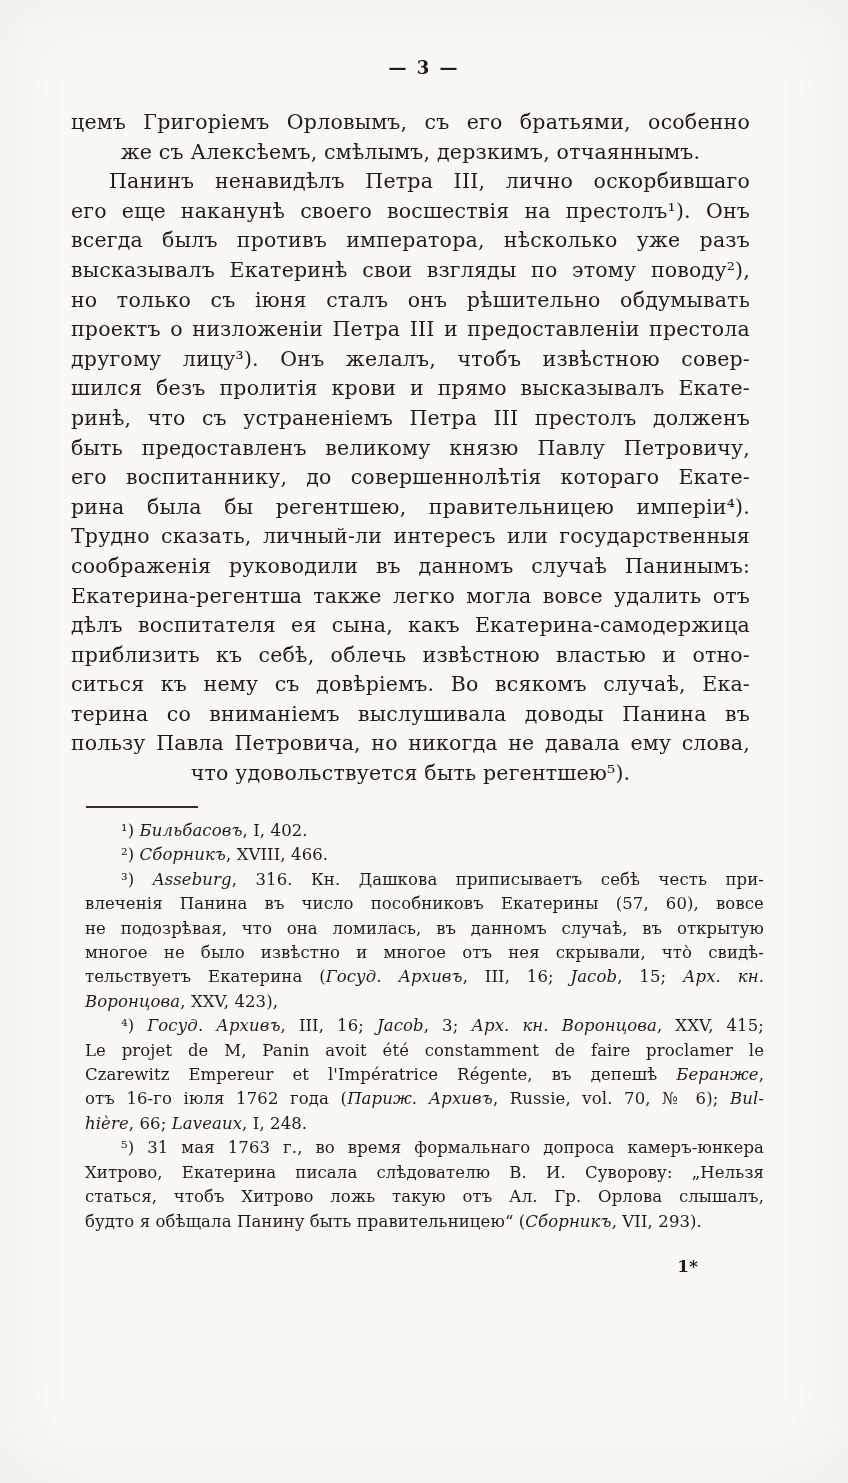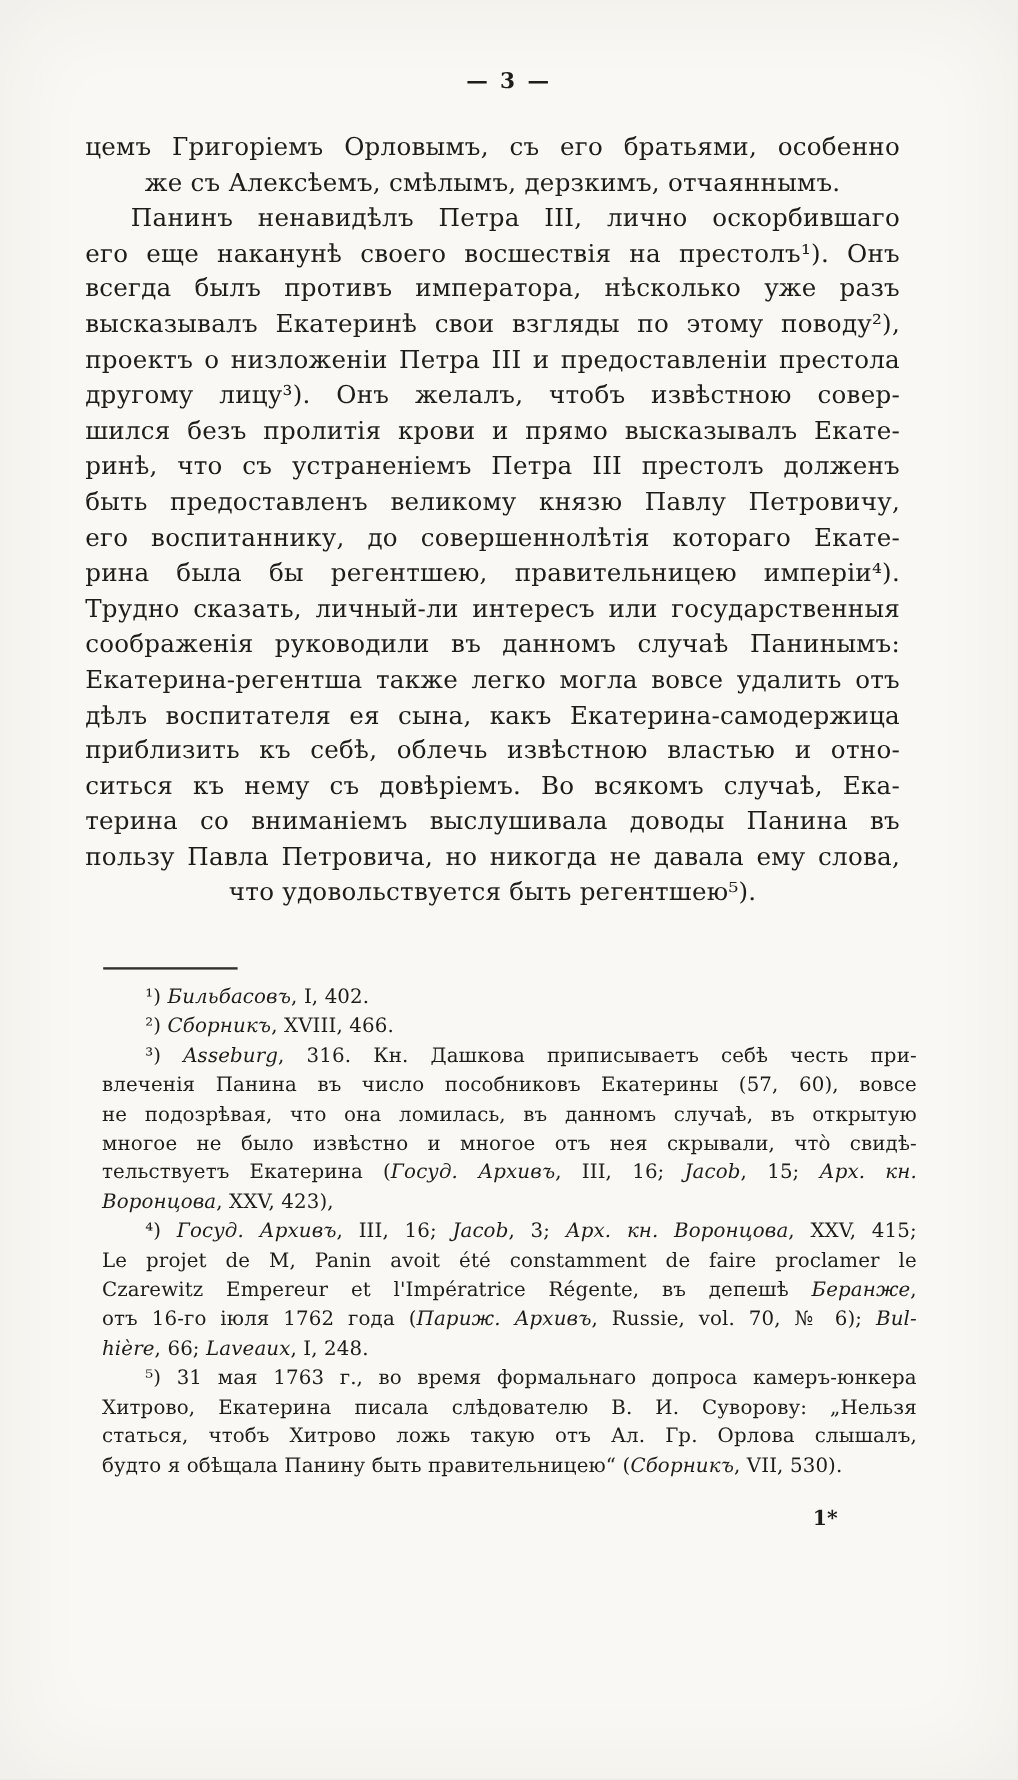--- a/index.html
+++ b/index.html
@@ -68,20 +68,21 @@
 
 <div class="page">
   <div class="page-number">— 3 —</div>
   <div class="body-text">
       <div class="body-line just"><span>цемъ Григоріемъ Орловымъ, съ его братьями, особенно</span></div>
       <div class="body-line"><span>же съ Алексѣемъ, смѣлымъ, дерзкимъ, отчаяннымъ.</span></div>
       <div class="body-line just indent"><span>Панинъ ненавидѣлъ Петра III, лично оскорбившаго</span></div>
       <div class="body-line just"><span>его еще наканунѣ своего восшествія на престолъ¹). Онъ</span></div>
       <div class="body-line just"><span>всегда былъ противъ императора, нѣсколько уже разъ</span></div>
       <div class="body-line just"><span>высказывалъ Екатеринѣ свои взгляды по этому поводу²),</span></div>
+      <div class="body-line just"><span>но только съ іюня сталъ онъ рѣшительно обдумывать</span></div>
       <div class="body-line just"><span>проектъ о низложеніи Петра III и предоставленіи престола</span></div>
       <div class="body-line just"><span>другому лицу³). Онъ желалъ, чтобъ извѣстною совер-</span></div>
       <div class="body-line just"><span>шился безъ пролитія крови и прямо высказывалъ Екате-</span></div>
       <div class="body-line just"><span>ринѣ, что съ устраненіемъ Петра III престолъ долженъ</span></div>
       <div class="body-line just"><span>быть предоставленъ великому князю Павлу Петровичу,</span></div>
       <div class="body-line just"><span>его воспитаннику, до совершеннолѣтія котораго Екате-</span></div>
       <div class="body-line just"><span>рина была бы регентшею, правительницею имперіи⁴).</span></div>
       <div class="body-line just"><span>Трудно сказать, личный-ли интересъ или государственныя</span></div>
       <div class="body-line just"><span>соображенія руководили въ данномъ случаѣ Панинымъ:</span></div>
       <div class="body-line just"><span>Екатерина-регентша также легко могла вовсе удалить отъ</span></div>
@@ -103,16 +104,16 @@
       <div class="fn-line just"><span>тельствуетъ Екатерина (</span><span class="it">Госуд. Архивъ</span><span>, III, 16; </span><span class="it">Jacob</span><span>, 15; </span><span class="it">Арх. кн.</span></div>
       <div class="fn-line"><span class="it">Воронцова</span><span>, XXV, 423),</span></div>
       <div class="fn-line just indent"><span>⁴) </span><span class="it">Госуд. Архивъ</span><span>, III, 16; </span><span class="it">Jacob</span><span>, 3; </span><span class="it">Арх. кн. Воронцова</span><span>, XXV, 415;</span></div>
       <div class="fn-line just"><span>Le projet de M, Panin avoit été constamment de faire proclamer le</span></div>
       <div class="fn-line just"><span>Czarewitz Empereur et l'Impératrice Régente, въ депешѣ </span><span class="it">Беранже</span><span>,</span></div>
       <div class="fn-line just"><span>отъ 16-го іюля 1762 года (</span><span class="it">Париж. Архивъ</span><span>, Russie, vol. 70, № 6); </span><span class="it b">Bul-</span></div>
       <div class="fn-line"><span class="it b">hière</span><span>, 66; </span><span class="it">Laveaux</span><span>, I, 248.</span></div>
       <div class="fn-line just indent"><span>⁵) 31 мая 1763 г., во время формальнаго допроса камеръ-юнкера</span></div>
       <div class="fn-line just"><span>Хитрово, Екатерина писала слѣдователю В. И. Суворову: „Нельзя</span></div>
       <div class="fn-line just"><span>статься, чтобъ Хитрово ложь такую отъ Ал. Гр. Орлова слышалъ,</span></div>
-      <div class="fn-line"><span>будто я обѣщала Панину быть правительницею“ (</span><span class="it">Сборникъ</span><span>, VII, 530).</span></div>
+      <div class="fn-line"><span>будто я обѣщала Панину быть правительницею“ (</span><span class="it">Сборникъ</span><span>, VII, 293).</span></div>
     </div>
   <div class="signature-mark">1*</div>
 </div>
 
 </body></html>

